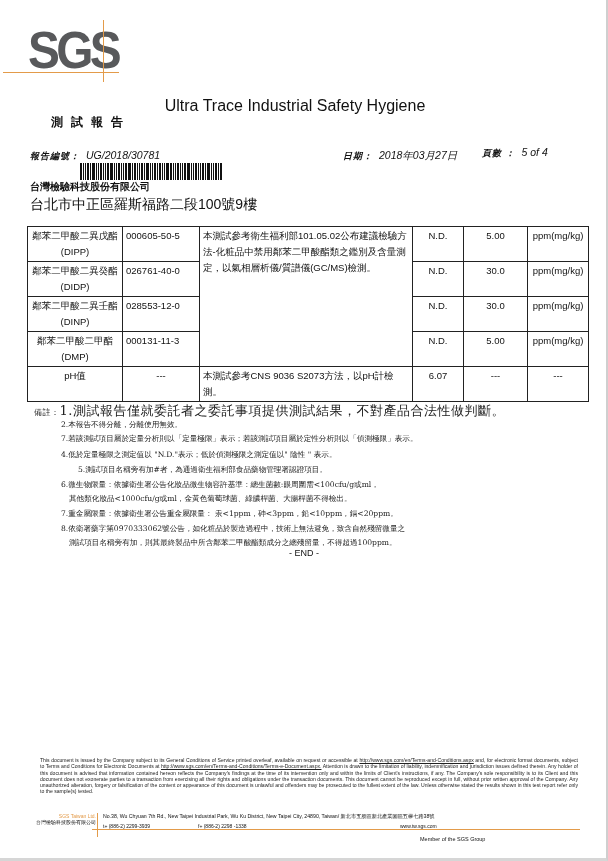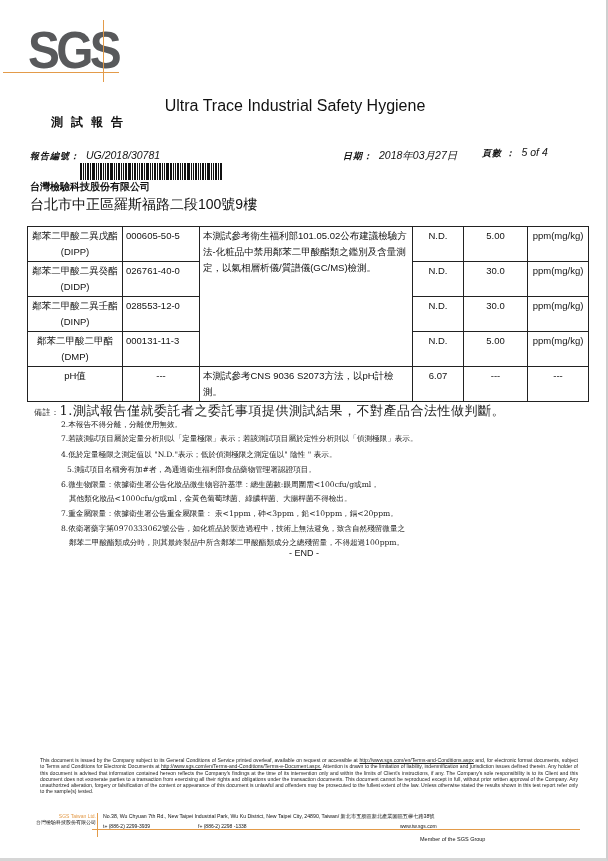--- a/index.html
+++ b/index.html
@@ -190,26 +190,26 @@
       <td class="c-unit">---</td>
     </tr>
   </tbody>
     </table>
 
   <div class="notes">
     <div class="line first" style="left:0;top:0"><span class="prefix">備註：</span><span>1.測試報告僅就委託者之委託事項提供測試結果，不對產品合法性做判斷。</span></div>
     <div class="line" style="left:27px;top:18px">2.本報告不得分離，分離使用無效。</div>
     <div class="line" style="left:27px;top:32px">7.若該測試項目屬於定量分析則以「定量極限」表示；若該測試項目屬於定性分析則以「偵測極限」表示。</div>
     <div class="line" style="left:27px;top:48px">4.低於定量極限之測定值以 "N.D."表示；低於偵測極限之測定值以" 陰性 " 表示。</div>
-    <div class="line" style="left:33px;top:63px">5.測試項目名稱旁有加#者，為通過衛生福利部食品藥物管理署認證項目。</div>
+    <div class="line" style="left:44px;top:63px">5.測試項目名稱旁有加#者，為通過衛生福利部食品藥物管理署認證項目。</div>
     <div class="line" style="left:27px;top:78px">6.微生物限量：依據衛生署公告化妝品微生物容許基準：總生菌數:眼周圍需&lt;100cfu/g或ml，</div>
     <div class="line" style="left:35px;top:92px">其他類化妝品&lt;1000cfu/g或ml，金黃色葡萄球菌、綠膿桿菌、大腸桿菌不得檢出。</div>
     <div class="line" style="left:27px;top:107px">7.重金屬限量：依據衛生署公告重金屬限量： 汞&lt;1ppm，砷&lt;3ppm，鉛&lt;10ppm，鎘&lt;20ppm。</div>
     <div class="line" style="left:27px;top:122px">8.依衛署藥字第0970333062號公告，如化粧品於製造過程中，技術上無法避免，致含自然殘留微量之</div>
-    <div class="line" style="left:35px;top:136px">鄰苯二甲酸酯類成分時，則其最終製品中所含鄰苯二甲酸酯類成分之總殘留量，不得超過100ppm。</div>
+    <div class="line" style="left:35px;top:136px">測試項目名稱旁有加，則其最終製品中所含鄰苯二甲酸酯類成分之總殘留量，不得超過100ppm。</div>
   </div>
   <div class="end">- END -</div>
 
   <div class="disclaimer">
     <span>This document is issued by the Company subject to its General Conditions of Service printed overleaf, available on request or accessible at </span><u>http://www.sgs.com/en/Terms-and-Conditions.aspx</u><span> and, for electronic format documents, subject to Terms and Conditions for Electronic Documents at </span><u>http://www.sgs.com/en/Terms-and-Conditions/Terms-e-Document.aspx.</u><span> Attention is drawn to the limitation of liability, indemnification and jurisdiction issues defined therein. Any holder of this document is advised that information contained hereon reflects the Company's findings at the time of its intervention only and within the limits of Client's instructions, if any. The Company's sole responsibility is to its Client and this document does not exonerate parties to a transaction from exercising all their rights and obligations under the transaction documents. This document cannot be reproduced except in full, without prior written approval of the Company. Any unauthorized alteration, forgery or falsification of the content or appearance of this document is unlawful and offenders may be prosecuted to the fullest extent of the law. Unless otherwise stated the results shown in this test report refer only to the sample(s) tested.</span>
   </div>
 
   <div class="footer-co">
     <div class="en">SGS Taiwan Ltd.</div>
     <div>台灣檢驗科技股份有限公司</div>

